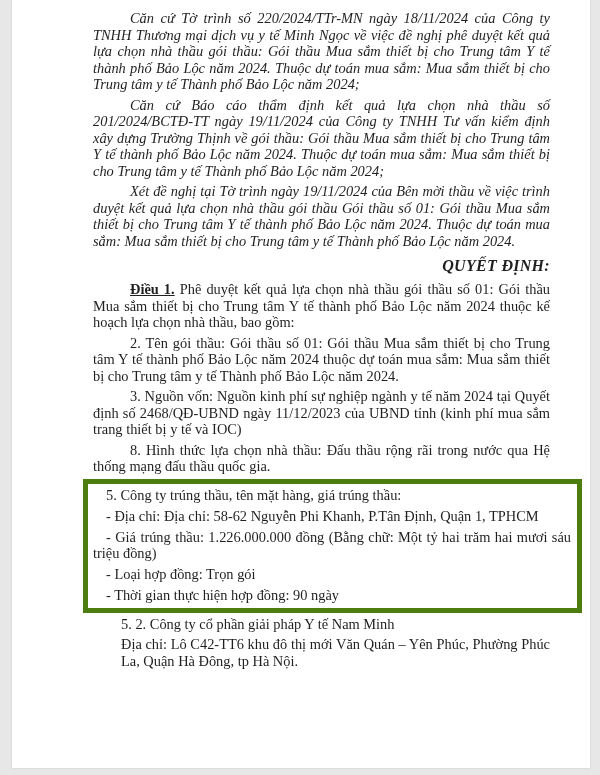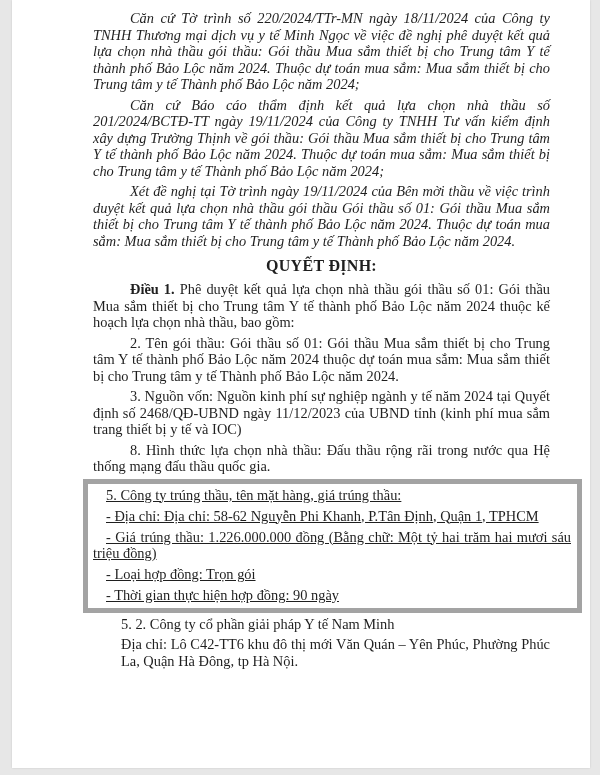--- a/index.html
+++ b/index.html
@@ -34,32 +34,32 @@
   p.para {
     margin: 0 0 4px 0;
     text-align: justify;
     text-indent: 37px;
   }
   p.recital {
     font-style: italic;
   }
   h2.decision-heading {
     margin: 8px 0 7px 0;
-    text-align: center;
+    text-align: right;
     font-size: 16px;
     line-height: 17px;
     font-weight: bold;
     letter-spacing: 0.3px;
+    font-style: italic;
   }
-  .b { font-weight: bold; }
+  .b { font-weight: bold; text-decoration: underline; }
   .highlight-box {
-    border: 5px solid #a3a3a3;
+    border: 5px solid #4d7c0f;
     margin: 2px -32px 3px -10px;
     padding: 3px 6px 4px 5px;
-    text-decoration: underline;
   }
   .highlight-box p.para {
     text-indent: 13px;
     margin: 0 0 4.5px 0;
   }
   .highlight-box p.para:last-child { margin-bottom: 0; }
   p.after-item {
     margin: 3px 0 4px 0;
     margin-left: 28px;
     text-align: justify;

